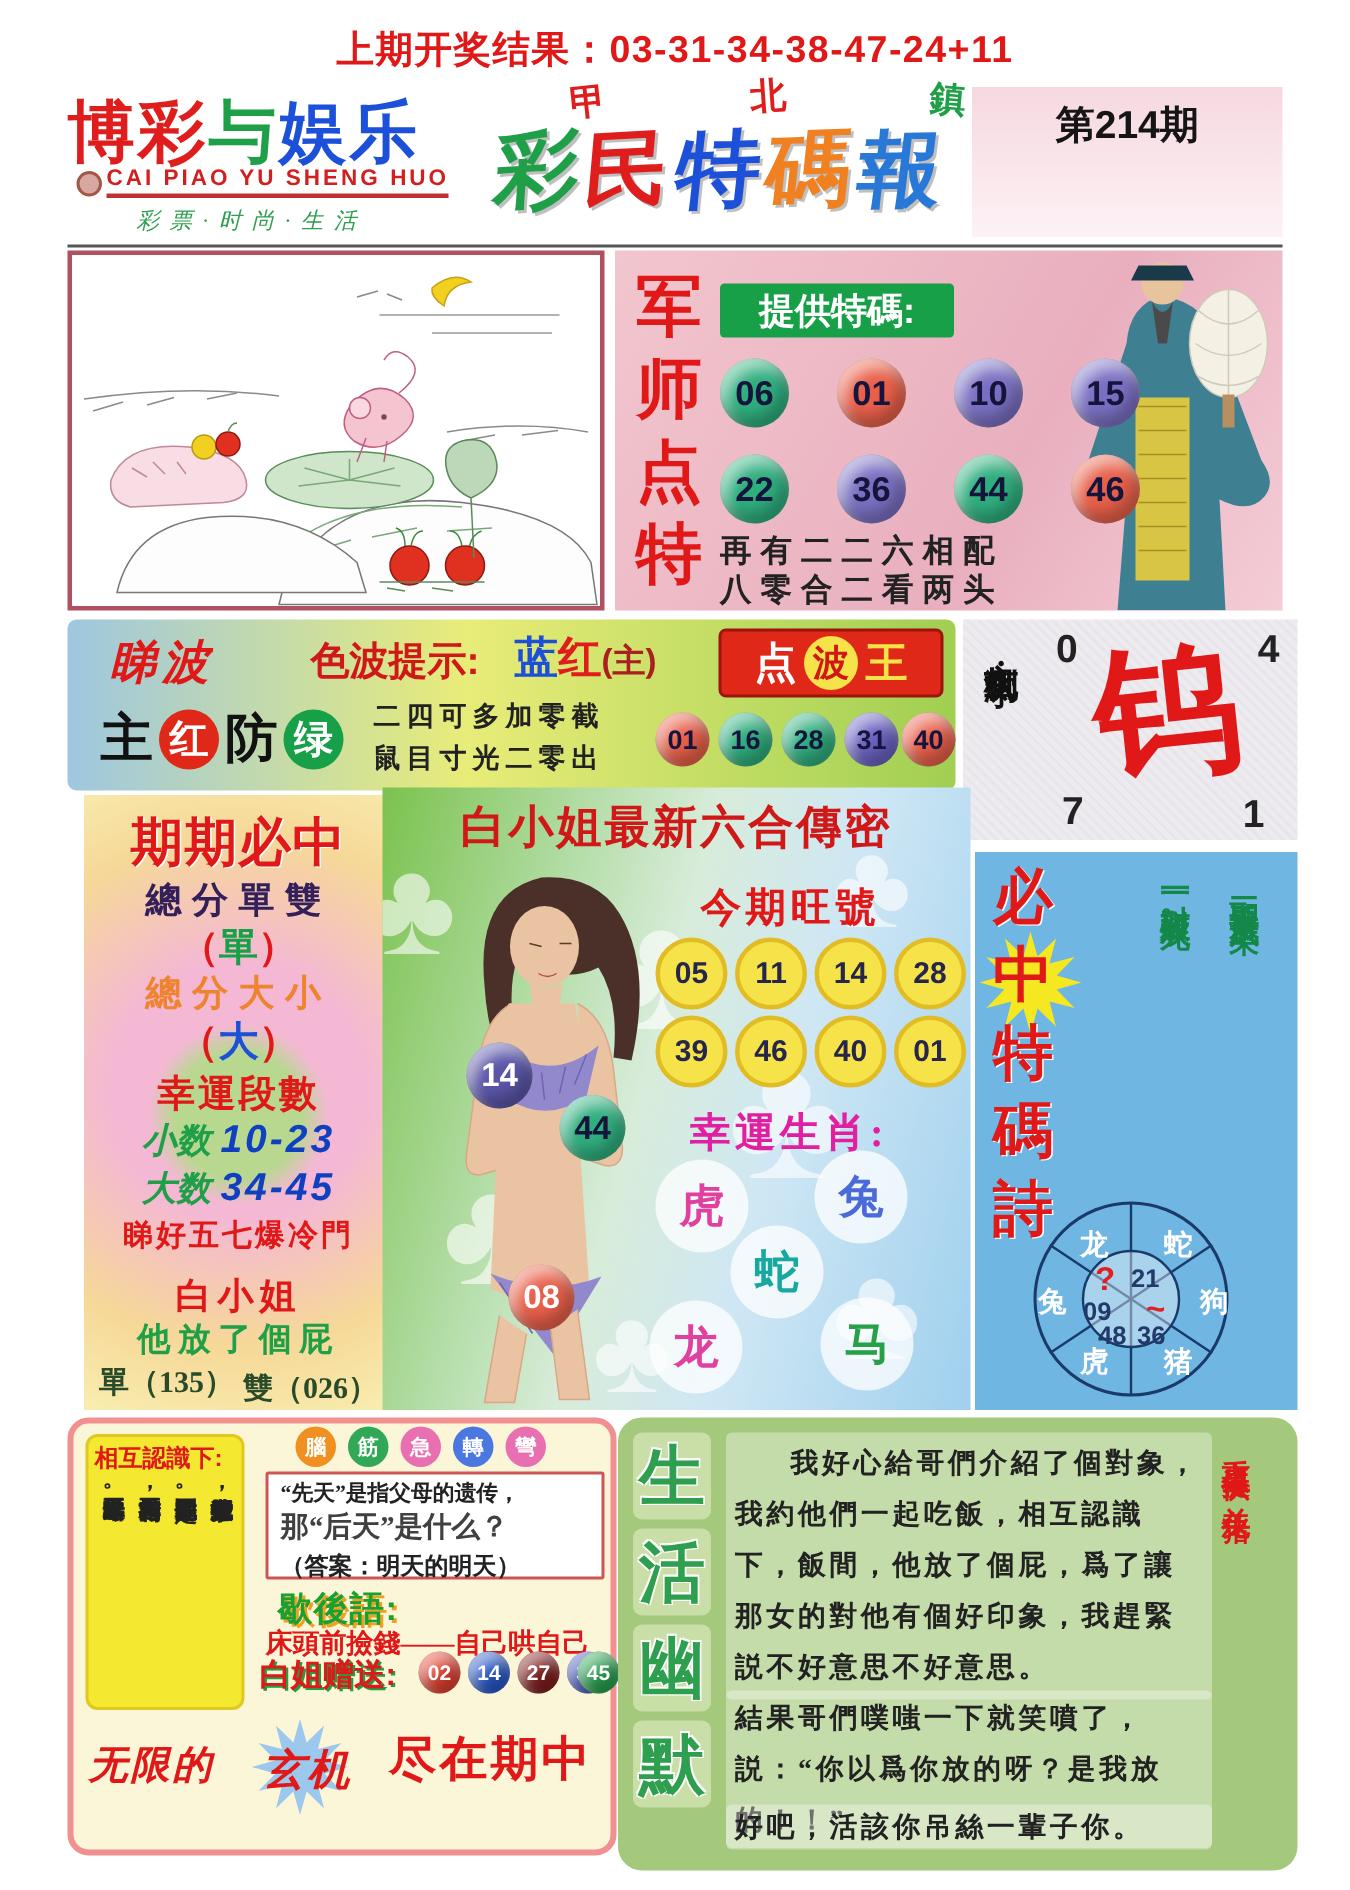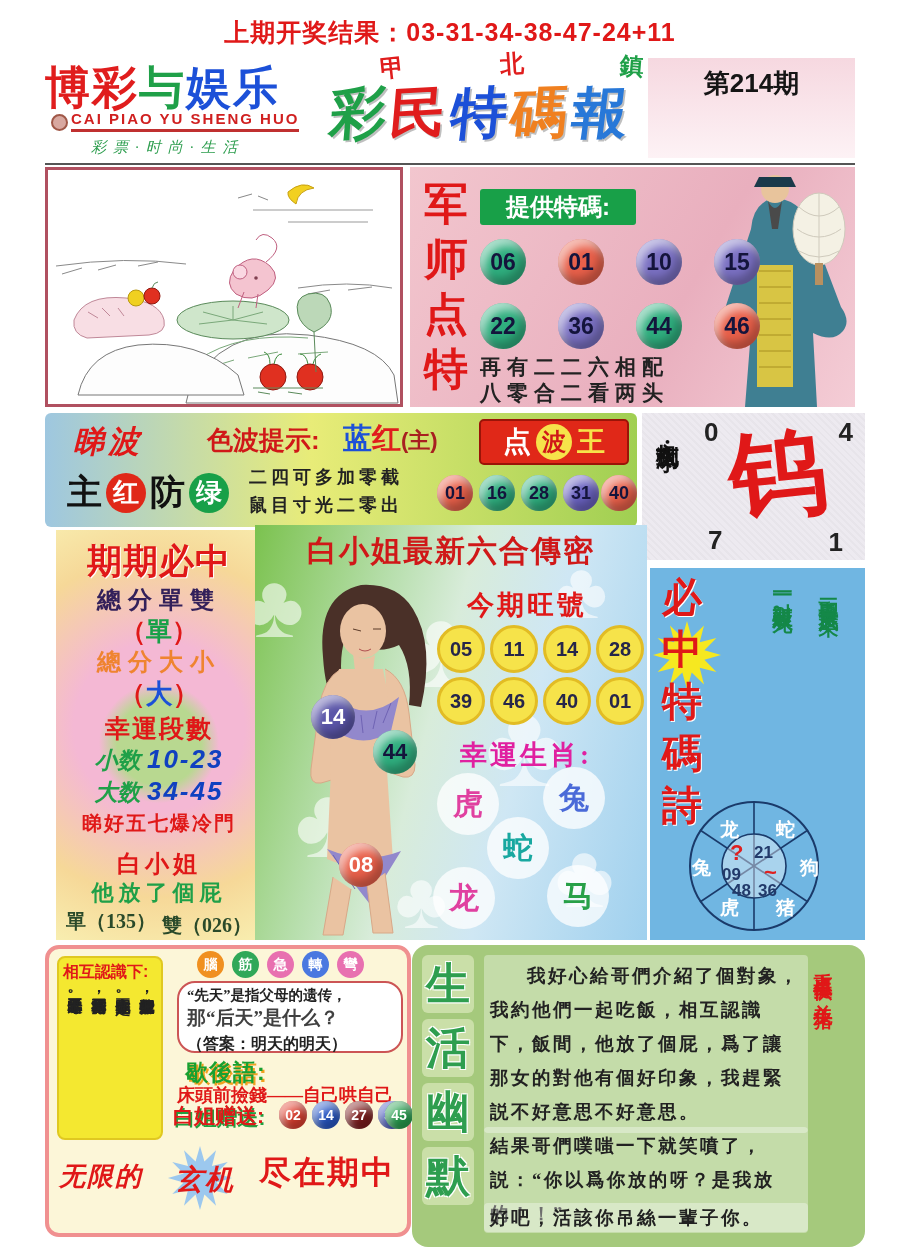--- a/index.html
+++ b/index.html
@@ -333,21 +333,21 @@
         <div>三零進出睇五十。</div>
       </div>
     </div>
     <div class="abs" style="left:148px;top:2px;display:flex;gap:8px;">
       <span style="width: 27px; height: 27px; border-radius: 50%; color: rgb(255, 255, 255); font-size: 14px; font-weight: 900; display: flex; align-items: center; justify-content: center; background: rgb(240, 144, 32);">腦</span>
       <span style="width: 27px; height: 27px; border-radius: 50%; color: rgb(255, 255, 255); font-size: 14px; font-weight: 900; display: flex; align-items: center; justify-content: center; background: rgb(48, 168, 88);">筋</span>
       <span style="width: 27px; height: 27px; border-radius: 50%; color: rgb(255, 255, 255); font-size: 14px; font-weight: 900; display: flex; align-items: center; justify-content: center; background: rgb(232, 112, 176);">急</span>
       <span style="width: 27px; height: 27px; border-radius: 50%; color: rgb(255, 255, 255); font-size: 14px; font-weight: 900; display: flex; align-items: center; justify-content: center; background: rgb(74, 120, 224);">轉</span>
       <span style="width: 27px; height: 27px; border-radius: 50%; color: rgb(255, 255, 255); font-size: 14px; font-weight: 900; display: flex; align-items: center; justify-content: center; background: rgb(232, 112, 176);">彎</span>
     </div>
-    <div class="abs serif" style="left:128px;top:32px;width:226px;height:72px;background:#fff;border:2.5px solid #cc5555;border-radius:18px;padding:3px 8px;box-sizing:border-box;">
+    <div class="abs serif" style="left:128px;top:32px;width:226px;height:72px;background:#fff;border:2.5px solid #cc5555;border-radius:2px;padding:3px 8px;box-sizing:border-box;">
       <div style="font-size:14.5px;font-weight:900;color:#222;">“先天”是指父母的遗传，</div>
       <div style="font-size:19px;font-weight:900;color:#404040;">那“后天”是什么？</div>
       <div style="font-size:16px;font-weight:900;color:#222;margin-top:3px;">（答案：明天的明天）</div>
     </div>
     <div class="abs" style="left:136px;top:108px;font-size:23px;font-weight:900;color:#18a030;text-shadow:2px 2px 0 #f0a020;letter-spacing:1px;">歇後語:</div>
     <div class="abs serif" style="left:128px;top:134px;font-size:18px;font-weight:900;color:#e01818;white-space:nowrap;">床頭前撿錢——自己哄自己</div>
     <div class="abs" style="left:124px;top:153px;font-size:21px;font-weight:900;color:#e01818;text-shadow:1.5px 1.5px 0 #20a040;">白姐赠送:</div>
     <div class="ball b28" style="left: 230px; top: 152px; background: rgb(224, 64, 48);">
         <span>02</span>
       </div>

